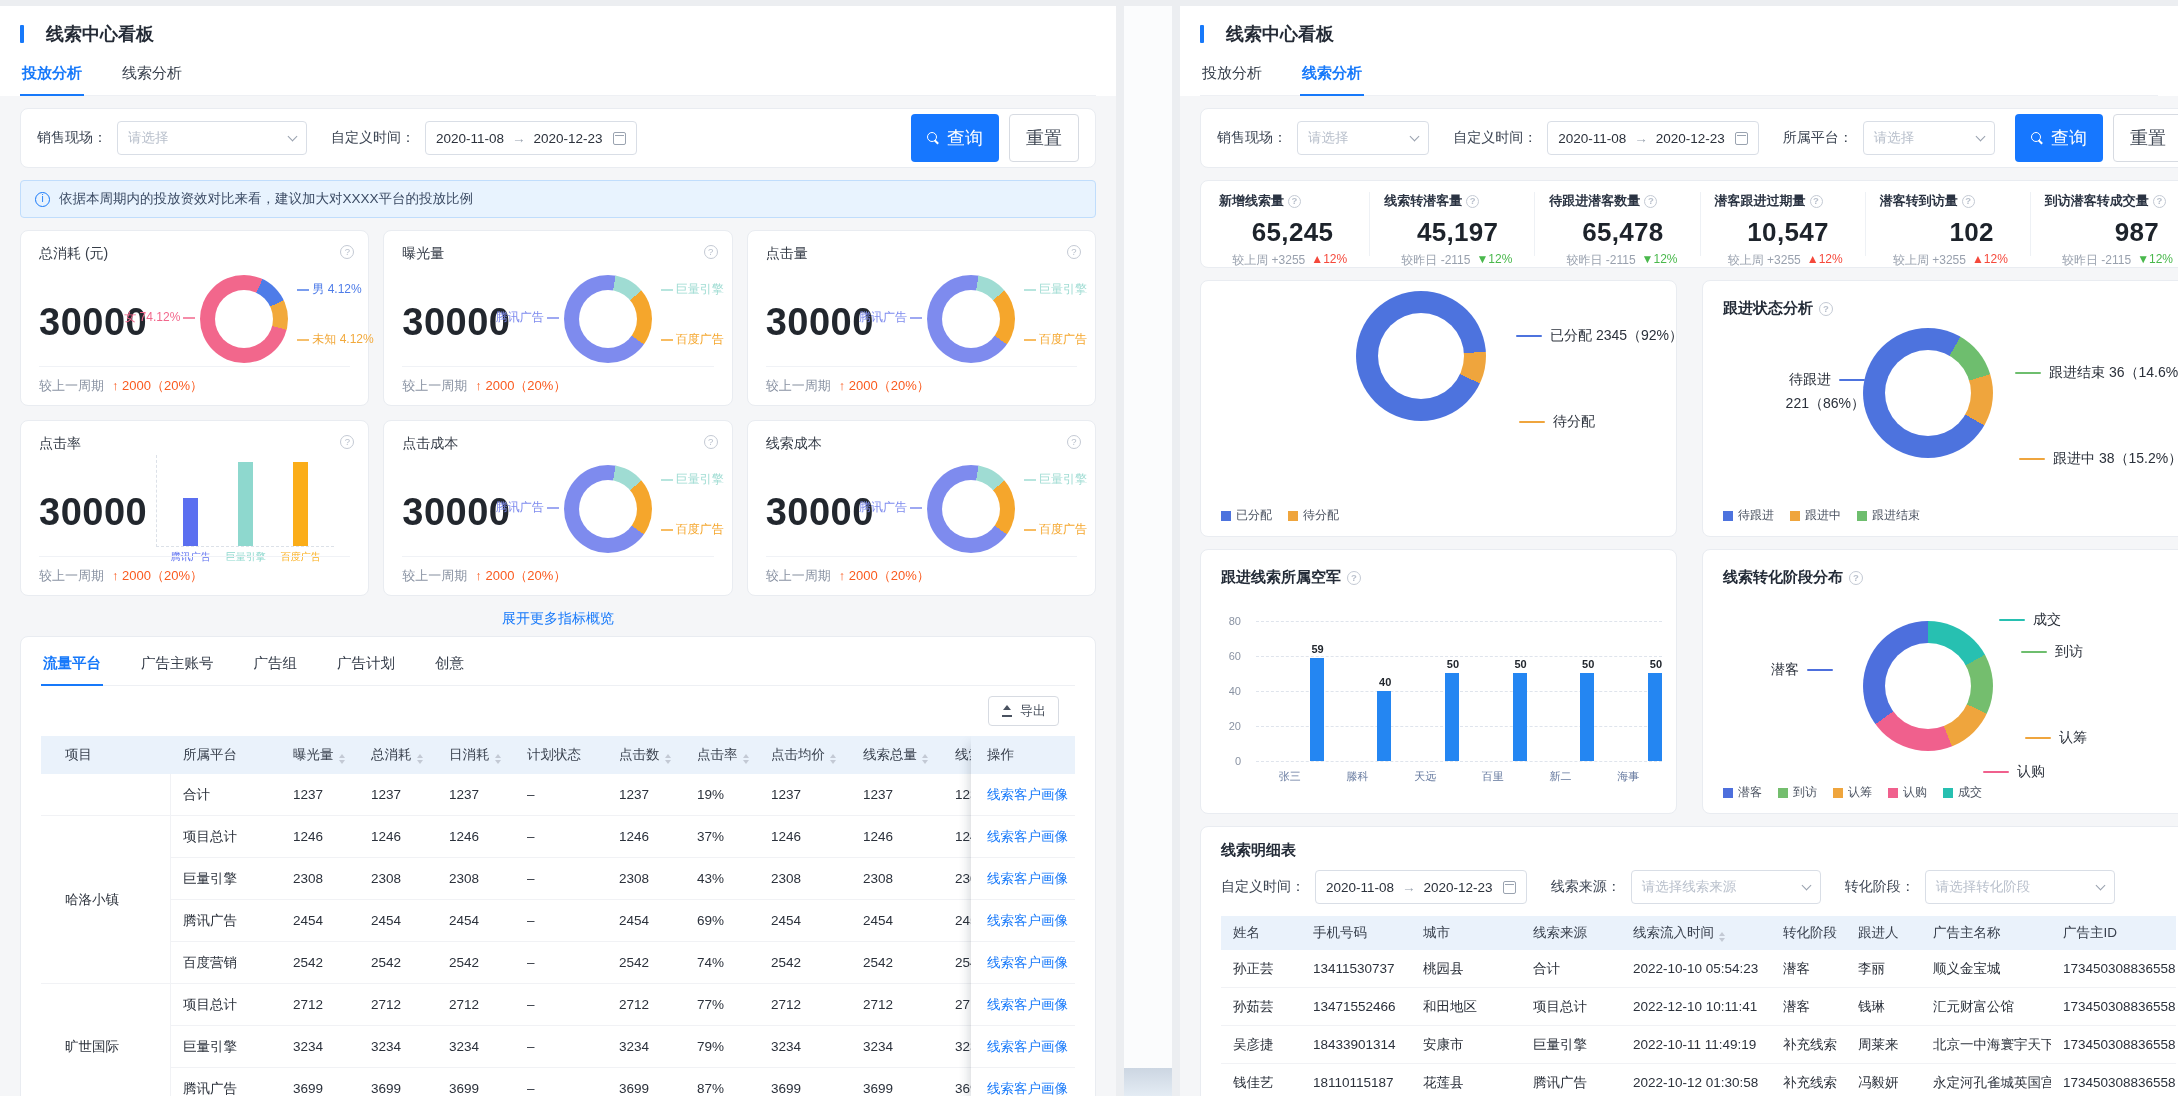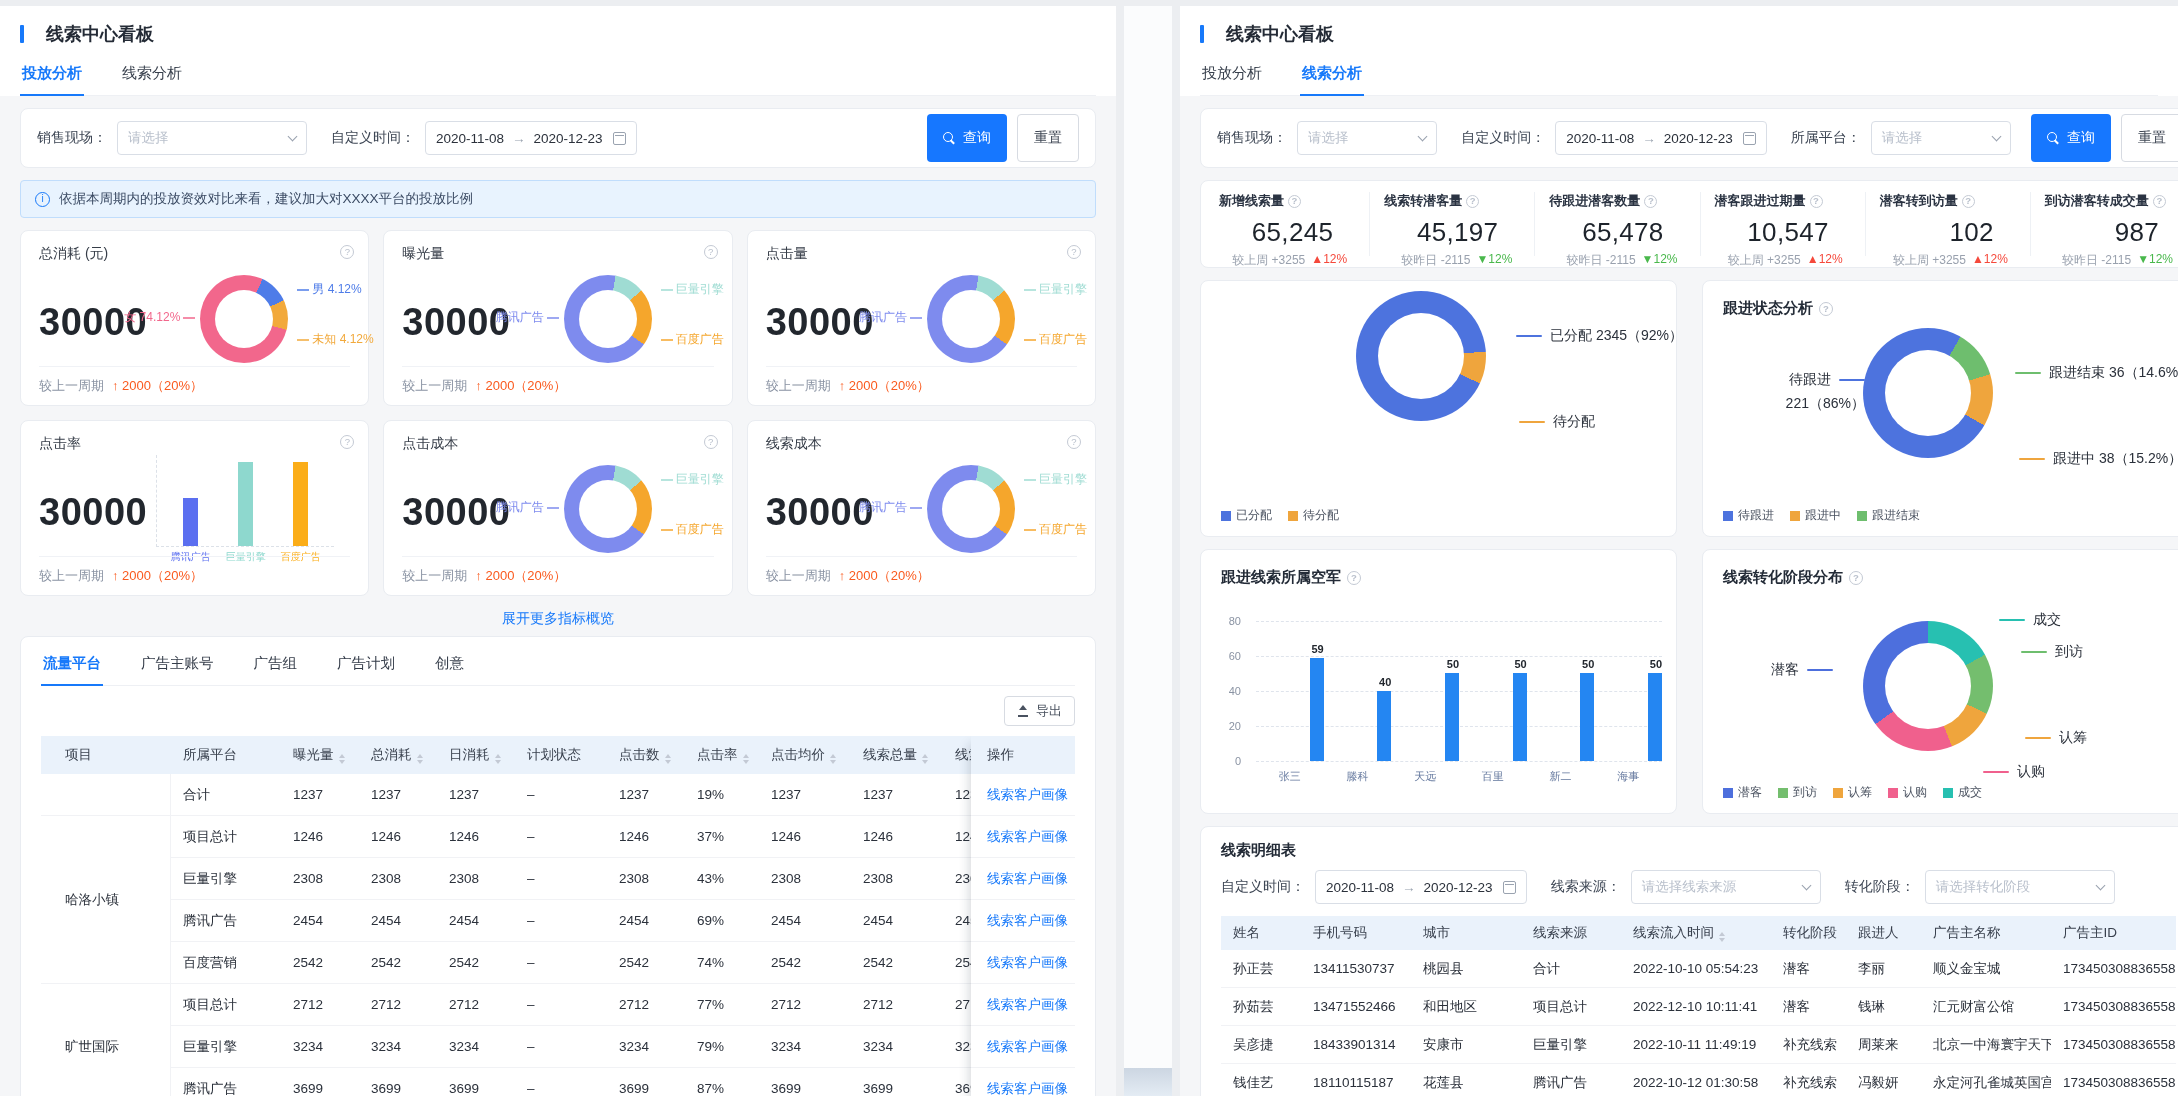--- a/index.html
+++ b/index.html
@@ -23,21 +23,21 @@
   .flabel{color:#3d4654;white-space:nowrap}
   .ml14{margin-left:14px}
   .select{height:34px;border:1px solid #d9dee6;border-radius:4px;background:#fff;display:flex;align-items:center;justify-content:space-between;padding:0 10px;color:#b9c0cc;cursor:pointer;font-size:13.5px}
   .w190{width:190px}.w150{width:150px}
   .chev{width:7px;height:7px;border-right:1.4px solid #98a1ae;border-bottom:1.4px solid #98a1ae;transform:rotate(45deg);margin-top:-4px;flex:none}
   .daterange{height:34px;border:1px solid #d9dee6;border-radius:4px;background:#fff;display:flex;align-items:center;gap:8px;padding:0 10px;cursor:pointer;font-size:13.5px;color:#2b313b;white-space:nowrap}
   .arr{color:#98a1ae}
   .cal{width:13px;height:13px;border:1.4px solid #9aa3b0;border-radius:2px;position:relative;flex:none;margin-left:2px}
   .cal::before{content:"";position:absolute;top:2px;left:1px;right:1px;height:1.4px;background:#9aa3b0}
   .spacer{flex:1}
-  .btn{height:48px;border-radius:4px;display:inline-flex;align-items:center;gap:7px;padding:16px 16px;font-size:14px;cursor:pointer;border:none;font-family:inherit;white-space:nowrap}
+  .btn{height:48px;border-radius:4px;display:inline-flex;align-items:center;gap:7px;padding:16px 16px;font-size:18px;cursor:pointer;border:none;font-family:inherit;white-space:nowrap}
   .btn.primary{background:#1677ff;color:#fff}
   .btn.ghost{background:#fff;border:1px solid #d7dbe2;color:#3f4754}
   .btn.small{height:30px;padding:0 12px;font-size:13px;color:#49515e}
   .sico{width:13px;height:13px;position:relative;display:inline-block}
   .sico::before{content:"";position:absolute;width:8px;height:8px;border:1.6px solid #fff;border-radius:50%;left:0;top:0}
   .sico::after{content:"";position:absolute;width:5px;height:1.7px;background:#fff;transform:rotate(45deg);left:7px;top:9px}
   .q{display:inline-block;width:14px;height:14px;border:1px solid #c4cad4;border-radius:50%;position:relative;flex:none;font-style:normal}
   .q::after{content:"?";position:absolute;left:50%;top:50%;transform:translate(-50%,-53%);font-size:9.5px;color:#b9c0cc}
   .qtr{position:absolute;right:14px;top:14px}
   .info{width:15px;height:15px;border:1.2px solid #1779fa;border-radius:50%;position:relative;flex:none;font-style:normal}
@@ -63,21 +63,21 @@
   .orange{color:#fa5a1e}
   .minibars{position:absolute;right:34px;top:34px;width:178px;height:92px;border-left:1px dashed #dce1e8;border-bottom:1px dashed #dce1e8;display:flex;align-items:flex-end;justify-content:space-around;padding:0 6px}
   .mb-slot{display:flex;flex-direction:column;align-items:center;justify-content:flex-end;height:100%}
   .mb-bar{width:15px}
   .mb-lab{font-size:10px;margin-bottom:-18px;padding-top:4px;white-space:nowrap}
   .expand{margin:14px 0 8px;text-align:center;color:#1779fa;cursor:pointer}
   .tcard{padding:0 20px;min-height:480px}
   .ttabs{display:flex;gap:36px;padding-top:12px;border-bottom:1px solid #eef0f4}
   .ttab{padding:5px 2px 11px;font-size:14.5px;color:#343c49;cursor:pointer;border-bottom:2px solid transparent;margin-bottom:-1px}
   .ttab.active{color:#1779fa;font-weight:700;border-bottom-color:#1779fa}
-  .ttool{display:flex;justify-content:flex-end;margin:10px 0}
+  .ttool{display:flex;justify-content:flex-end;margin:10px 16px}
   .expico{width:12px;height:12px;position:relative;display:inline-block}
   .expico::after{content:"";position:absolute;left:1px;right:1px;bottom:0;height:1.6px;background:#4a5260}
   .expico::before{content:"";position:absolute;left:50%;top:0;transform:translateX(-50%);border-left:4px solid transparent;border-right:4px solid transparent;border-bottom:5.5px solid #4a5260}
   .twrap{position:relative;overflow:hidden}
   table{border-collapse:separate;border-spacing:0;table-layout:fixed;font-size:13.5px}
   .ltable{width:992px}
   th{background:#eaf2fb;height:38px;text-align:left;padding:0 0 0 12px;font-weight:500;color:#39414e;white-space:nowrap;overflow:hidden;font-size:13.5px}
   td{height:42px;padding:0 0 0 12px;border-bottom:1px solid #f1f2f5;background:#fff;color:#2b313b;white-space:nowrap;overflow:hidden}
   .ltable th:first-child{padding-left:24px}
   td.pcell{padding-left:24px;border-right:1px solid #f1f2f5}
@@ -91,21 +91,21 @@
   .link{color:#1779fa;cursor:pointer}
   .gutter{position:absolute;left:1116px;top:6px;bottom:0;width:64px;background:#eceef1}
   .gstrip{position:absolute;left:8px;right:8px;top:0;bottom:0;background:#fbfcfd}
   .thumb{position:absolute;left:8px;right:8px;bottom:0;height:28px;background:linear-gradient(#ccd6e2,#e4ecf4);cursor:pointer}
   
   .metric-strip{margin-top:12px;height:88px;display:flex;align-items:center;padding:0 4px;width:1000px}
   .ms-cell{flex:1;padding:0 14px;height:64px}
   .ms-cell + .ms-cell{border-left:1px solid #eef1f5}
   .ms-label{font-size:13px;color:#2a3342;font-weight:600;display:flex;align-items:center;gap:4px;white-space:nowrap}
   .ms-label .q{width:13px;height:13px}
-  .ms-value{font-size:26px;font-weight:400;color:#1d232b;text-align:right;margin-top:7px;padding-right:22px;letter-spacing:.3px}
+  .ms-value{font-size:26px;font-weight:700;color:#1d232b;text-align:right;margin-top:7px;padding-right:22px;letter-spacing:.3px}
   .ms-sub{font-size:12px;color:#99a1ae;margin-top:4px;display:flex;justify-content:flex-end;gap:6px;padding-right:8px;white-space:nowrap}
   .delta.up{color:#f5483b}
   .delta.down{color:#49b84c}
   .chart-row{margin-top:12px;display:flex;gap:25px;width:1000px}
   .chart-card{position:relative;height:257px}
   .chart-row.r2 .chart-card{height:265px}
   .cc-l{width:477px}
   .cc-r{width:498px}
   .ctitle{padding:18px 0 0 20px;font-size:15px;font-weight:700;color:#232b37;display:flex;align-items:center;gap:6px}
   .c-area{position:relative;height:180px;margin-top:10px}

